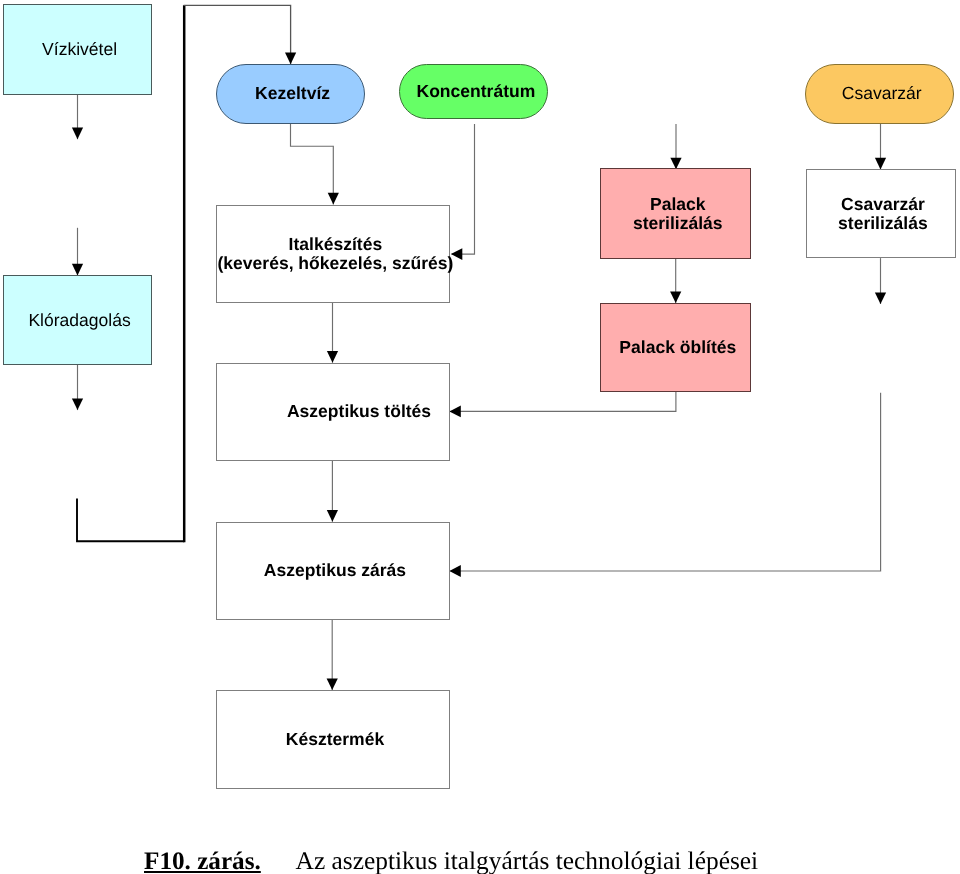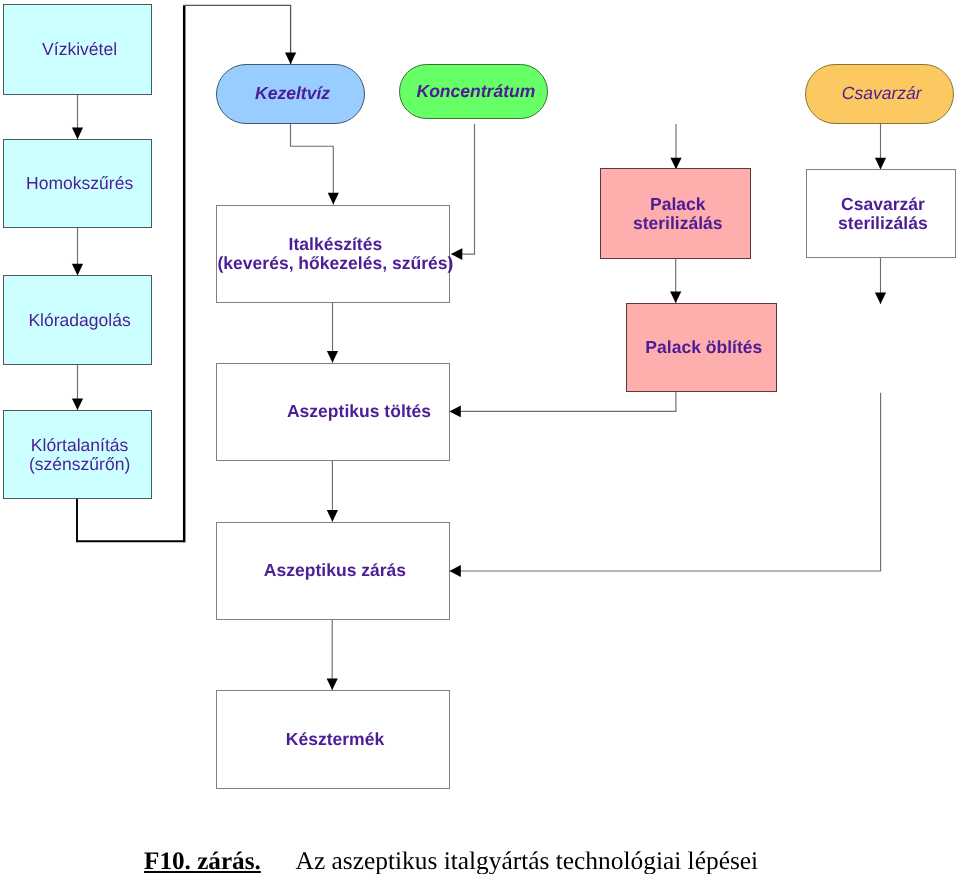--- a/index.html
+++ b/index.html
@@ -5,27 +5,27 @@
 <style>
   html,body{margin:0;padding:0;background:#FFFFFF;}
   body{width:960px;height:874px;position:relative;overflow:hidden;
        font-family:"Liberation Sans",sans-serif;
        -webkit-font-smoothing:antialiased;font-smooth:never;
        text-rendering:geometricPrecision;}
   #stage{position:absolute;left:0;top:0;width:960px;height:874px;
          overflow:hidden;transform:translateZ(0);}
   #wires{position:absolute;left:0;top:0;width:960px;height:874px;overflow:visible;}
   .node{position:absolute;box-sizing:border-box;display:flex;align-items:center;
-        justify-content:center;text-align:center;color:#4c1d95;z-index:2;
+        justify-content:center;text-align:center;color:#000000;z-index:2;
         font-size:17.55px;}
   .ntext{transform:translateX(2.00px) translateZ(0);}
   .node .lbl{display:block;line-height:19px;white-space:nowrap;}
   .node.bold .lbl{font-weight:bold;}
   .shape-rect{border-style:solid;border-width:1px;}
-  .shape-pill{border-style:solid;border-width:1px;border-radius:31px;font-style:italic;}
+  .shape-pill{border-style:solid;border-width:1px;border-radius:31px;}
   .caption{position:absolute;font-family:"Liberation Serif",serif;color:#000000;
            white-space:nowrap;z-index:3;}
   .cap-number{font-weight:bold;text-decoration:underline;}
 </style>
 </head>
 <body>
 
 <div id="stage">
 <svg id="wires" width="960" height="874" viewBox="0 0 960 874">
       <g id="c-vizkivetel-homokszures">
@@ -89,34 +89,23 @@
       <g id="c-csavarzar-oblites-zaras">
         <polyline points="880.60,392.80 880.60,571.00 450.40,571.00" fill="none" stroke="#6E6E6E" stroke-width="1.15"></polyline>
         <path d="M 460.80 565.10 L 460.80 576.90 L 449.40 571.00 Z" fill="#000000"></path>
       </g>
     </svg>
 <div class="node shape-rect" style="left:3.4px;top:4.4px;width:148.4px;height:90.3px;background:#CCFFFF;border-color:#4A5A5A;">
       <div class="ntext">
         <span class="lbl">Vízkivétel</span>
       </div>
     </div>
-<div class="node shape-rect" style="left:3.4px;top:139.2px;width:148.4px;height:88.5px;background:#CCFFFF;border-color:#4A5A5A;">
-      <div class="ntext">
-        <span class="lbl">Homokszűrés</span>
-      </div>
-    </div>
 <div class="node shape-rect" style="left:3.4px;top:275.4px;width:148.4px;height:89.5px;background:#CCFFFF;border-color:#4A5A5A;">
       <div class="ntext">
         <span class="lbl">Klóradagolás</span>
-      </div>
-    </div>
-<div class="node shape-rect" style="left:3.4px;top:410.0px;width:148.4px;height:89.4px;background:#CCFFFF;border-color:#4A5A5A;">
-      <div class="ntext">
-        <span class="lbl">Klórtalanítás</span>
-        <span class="lbl">(szénszűrőn)</span>
       </div>
     </div>
 <div class="node shape-pill bold" style="left:215.9px;top:63.9px;width:149.4px;height:60.2px;background:#99CCFF;border-color:#3C5872;">
       <div class="ntext">
         <span class="lbl">Kezeltvíz</span>
       </div>
     </div>
 <div class="node shape-pill bold" style="left:399.3px;top:63.6px;width:149.2px;height:55px;background:#66FF66;border-color:#3A7037;">
       <div class="ntext">
         <span class="lbl">Koncentrátum</span>
@@ -147,21 +136,21 @@
       <div class="ntext">
         <span class="lbl">Késztermék</span>
       </div>
     </div>
 <div class="node shape-rect bold" style="left:600.4px;top:168.4px;width:150.8px;height:90.6px;background:#FFAEAE;border-color:#5C3838;">
       <div class="ntext">
         <span class="lbl">Palack</span>
         <span class="lbl">sterilizálás</span>
       </div>
     </div>
-<div class="node shape-rect bold" style="left:600.4px;top:302.9px;width:150.8px;height:89.1px;background:#FFAEAE;border-color:#5C3838;margin-left:26px;">
+<div class="node shape-rect bold" style="left:600.4px;top:302.9px;width:150.8px;height:89.1px;background:#FFAEAE;border-color:#5C3838;">
       <div class="ntext">
         <span class="lbl">Palack öblítés</span>
       </div>
     </div>
 <div class="node shape-rect bold" style="left:806.2px;top:169.1px;width:149.4px;height:89.0px;background:#FFFFFF;border-color:#7F7F7F;">
       <div class="ntext">
         <span class="lbl">Csavarzár</span>
         <span class="lbl">sterilizálás</span>
       </div>
     </div>

